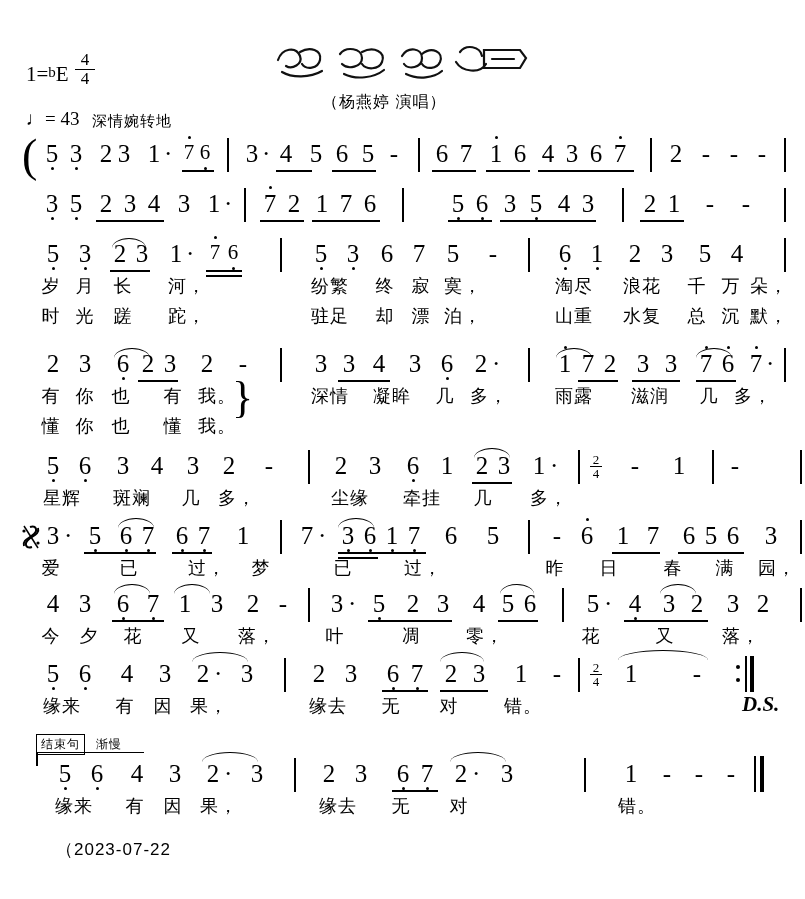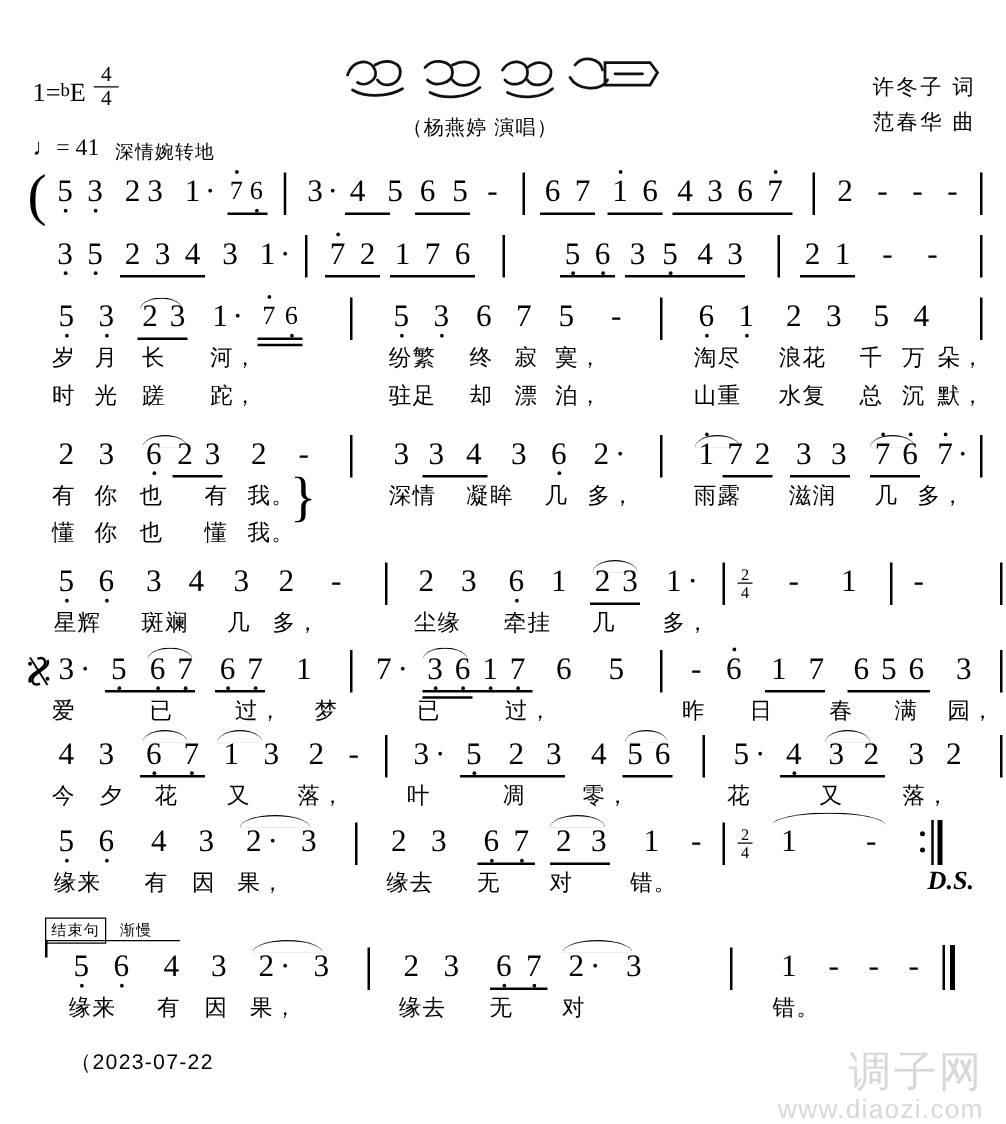--- a/index.html
+++ b/index.html
@@ -254,21 +254,21 @@
       <span>1=</span><span class="flat">b</span><span>E</span>
     </div>
 
     <div class="meter">
       <span class="num">4</span>
       <span class="bar"></span>
       <span class="den">4</span>
     </div>
 
     <div class="tempo">
-      <span class="note">♩</span><span>= 41</span>
+      <span class="note">♩</span><span>= 43</span>
     </div>
 
     <div class="expression">深情婉转地</div>
 
     <svg class="title-art" viewBox="0 0 270 46" xmlns="http://www.w3.org/2000/svg">
       <g fill="none" stroke="#111" stroke-width="2.2" stroke-linecap="round">
         <path d="M8 22 C12 10, 26 8, 30 18 C33 26, 22 32, 16 28"></path>
         <path d="M30 14 C40 8, 52 12, 50 22 C48 31, 36 32, 32 26"></path>
         <path d="M12 34 C22 40, 40 40, 52 33"></path>
         <path d="M70 16 C76 8, 92 10, 92 20 C92 29, 78 32, 72 26"></path>
@@ -279,24 +279,20 @@
         <path d="M136 36 C148 42, 164 40, 172 33"></path>
         <path d="M190 14 C196 6, 210 8, 212 18"></path>
         <path d="M186 24 C192 34, 210 36, 216 26"></path>
         <path d="M214 12 L250 12 L256 20 L250 30 L214 30 Z"></path>
         <path d="M222 21 L244 21"></path>
       </g>
     </svg>
 
     <div class="singer">（杨燕婷 演唱）</div>
 
-    <div class="credits">
-      <div>许冬子 词</div>
-      <div>范春华 曲</div>
-    </div>
   </div>
 
   <div class="system" style="top:132px; height:52px;">
     <div class="paren-big" style="left:22px; top:6px;">(</div>
     <div class="notes-row" style="top:8px;">
       <span class="n dot-under" style="left:22px;width:16px;">5</span>
       <span class="n dot-under" style="left:46px;width:16px;">3</span>
       <span class="n" style="left:76px;width:16px;">2</span>
       <span class="n" style="left:94px;width:16px;">3</span>
       <span class="n" style="left:124px;width:16px;">1</span>
@@ -783,18 +779,14 @@
       <span class="n" style="left:178px;width:28px;">果，</span>
       <span class="n" style="left:294px;width:44px;">缘去</span>
       <span class="n" style="left:368px;width:22px;">无</span>
       <span class="n" style="left:426px;width:22px;">对</span>
       <span class="n" style="left:596px;width:28px;">错。</span>
     </div>
   </div>
 
   <div class="date">（2023-07-22</div>
 
-  <div class="watermark">
-    <span class="wm-cn">调子网</span>
-    <span class="wm-url">www.diaozi.com</span>
-  </div>
 
 </div>
 
 </body></html>

